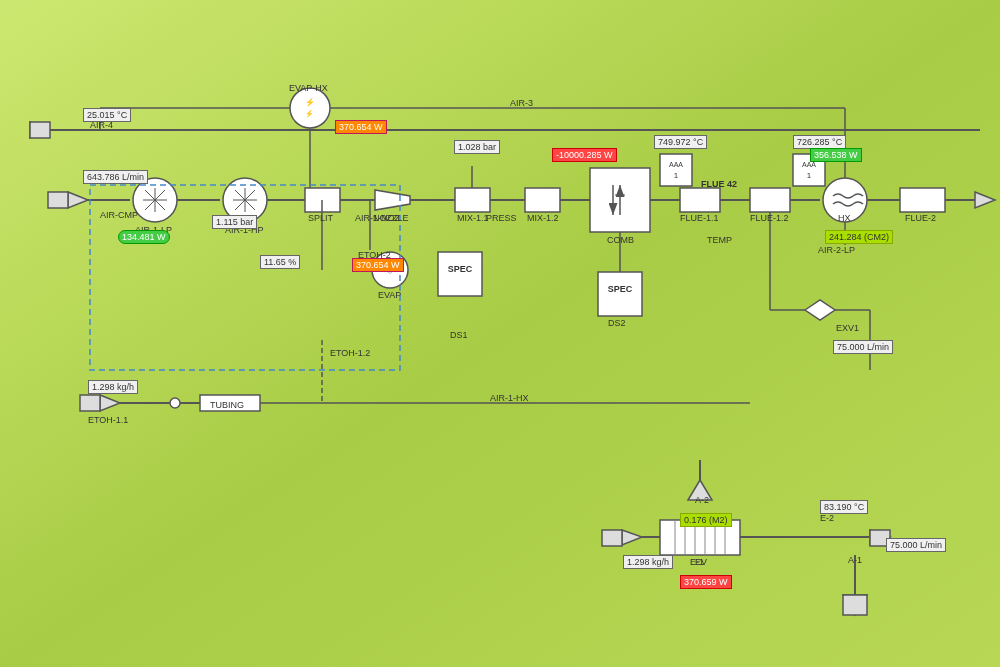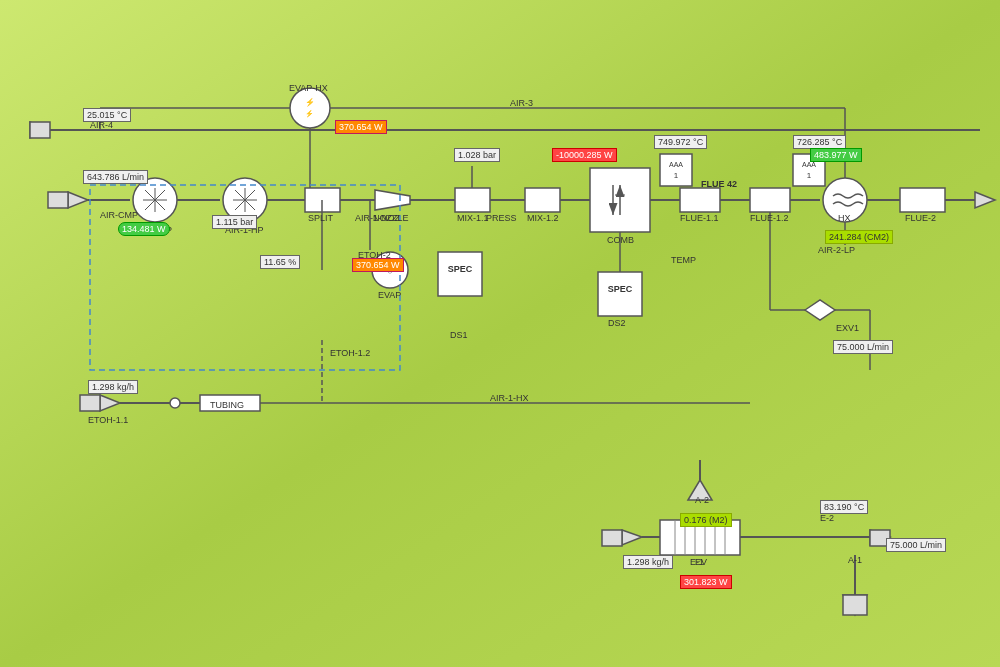--- a/index.html
+++ b/index.html
@@ -251,21 +251,21 @@
 <div class="label" style="left:90px;top:120px;">AIR-4</div>
 
 <div class="label" style="left:100px;top:210px;">AIR-CMP</div>
 
 <div class="value-box" style="left:83px;top:170px;">643.786 L/min</div>
 
 <div class="label" style="left:135px;top:225px;">AIR-1-LP</div>
 
 <div class="label" style="left:225px;top:225px;">AIR-1-HP</div>
 
-<div class="value-box value-green" style="left:118px;top:222px;border-radius:7px;">134.481 W</div>
+<div class="value-box value-green" style="left:118px;top:230px;border-radius:7px;">134.481 W</div>
 
 <div class="value-box" style="left:212px;top:215px;">1.115 bar</div>
 
 <div class="label" style="left:289px;top:83px;">EVAP-HX</div>
 
 <div class="value-box value-orange" style="left:335px;top:120px;">370.654 W</div>
 
 <div class="label" style="left:308px;top:213px;">SPLIT</div>
 
 <div class="label" style="left:355px;top:213px;">AIR-1-NOZ</div>
@@ -277,49 +277,49 @@
 <div class="label" style="left:358px;top:250px;">ETOH-2</div>
 
 <div class="label" style="left:378px;top:290px;">EVAP</div>
 
 <div class="value-box value-orange" style="left:352px;top:258px;">370.654 W</div>
 
 <div class="label" style="left:450px;top:300px;margin-top:30px;">DS1</div>
 
 <div class="label" style="left:457px;top:213px;">MIX-1.1</div>
 
-<div class="value-box" style="left:454px;top:148px;">1.028 bar</div>
+<div class="value-box" style="left:454px;top:140px;">1.028 bar</div>
 
 <div class="label" style="left:486px;top:213px;">PRESS</div>
 
 <div class="label" style="left:527px;top:213px;">MIX-1.2</div>
 
 <div class="label" style="left:510px;top:98px;">AIR-3</div>
 
 <div class="label" style="left:607px;top:235px;">COMB</div>
 
 <div class="value-box value-red" style="left:552px;top:148px;">-10000.285 W</div>
 
 <div class="label" style="left:608px;top:318px;">DS2</div>
 
 <div class="label" style="left:680px;top:213px;">FLUE-1.1</div>
 
-<div class="label" style="left:671px;top:213px;top:235px;margin-top:20px;">TEMP</div>
+<div class="label" style="left:707px;top:213px;top:235px;">TEMP</div>
 
 <div class="value-box" style="left:654px;top:135px;">749.972 °C</div>
 
 <div class="label" style="left:701px;top:179px;font-weight:bold;">FLUE 42</div>
 
 <div class="label" style="left:750px;top:213px;">FLUE-1.2</div>
 
 <div class="label" style="left:838px;top:213px;">HX</div>
 
 <div class="value-box" style="left:793px;top:135px;">726.285 °C</div>
 
-<div class="value-box value-green" style="left:810px;top:148px;">483.977 W</div>
+<div class="value-box value-green" style="left:810px;top:148px;">356.538 W</div>
 
 <div class="label" style="left:905px;top:213px;">FLUE-2</div>
 
 <div class="label" style="left:818px;top:245px;">AIR-2-LP</div>
 
 <div class="value-box value-yellow-green" style="left:825px;top:230px;">241.284 (CM2)</div>
 
 <div class="label" style="left:836px;top:323px;">EXV1</div>
 
 <div class="value-box" style="left:833px;top:340px;">75.000 L/min</div>
@@ -337,21 +337,21 @@
 <div class="label" style="left:695px;top:495px;">A-2</div>
 
 <div class="label" style="left:690px;top:557px;">E-1</div>
 
 <div class="label" style="left:695px;top:557px;">EV</div>
 
 <div class="value-box" style="left:623px;top:555px;">1.298 kg/h</div>
 
 <div class="value-box value-yellow-green" style="left:680px;top:513px;">0.176 (M2)</div>
 
-<div class="value-box value-red" style="left:680px;top:575px;">301.823 W</div>
+<div class="value-box value-red" style="left:680px;top:575px;">370.659 W</div>
 
 <div class="label" style="left:820px;top:513px;">E-2</div>
 
 <div class="value-box" style="left:820px;top:500px;">83.190 °C</div>
 
 <div class="label" style="left:848px;top:555px;">A-1</div>
 
 <div class="value-box" style="left:886px;top:538px;">75.000 L/min</div>
 
 </body></html>

